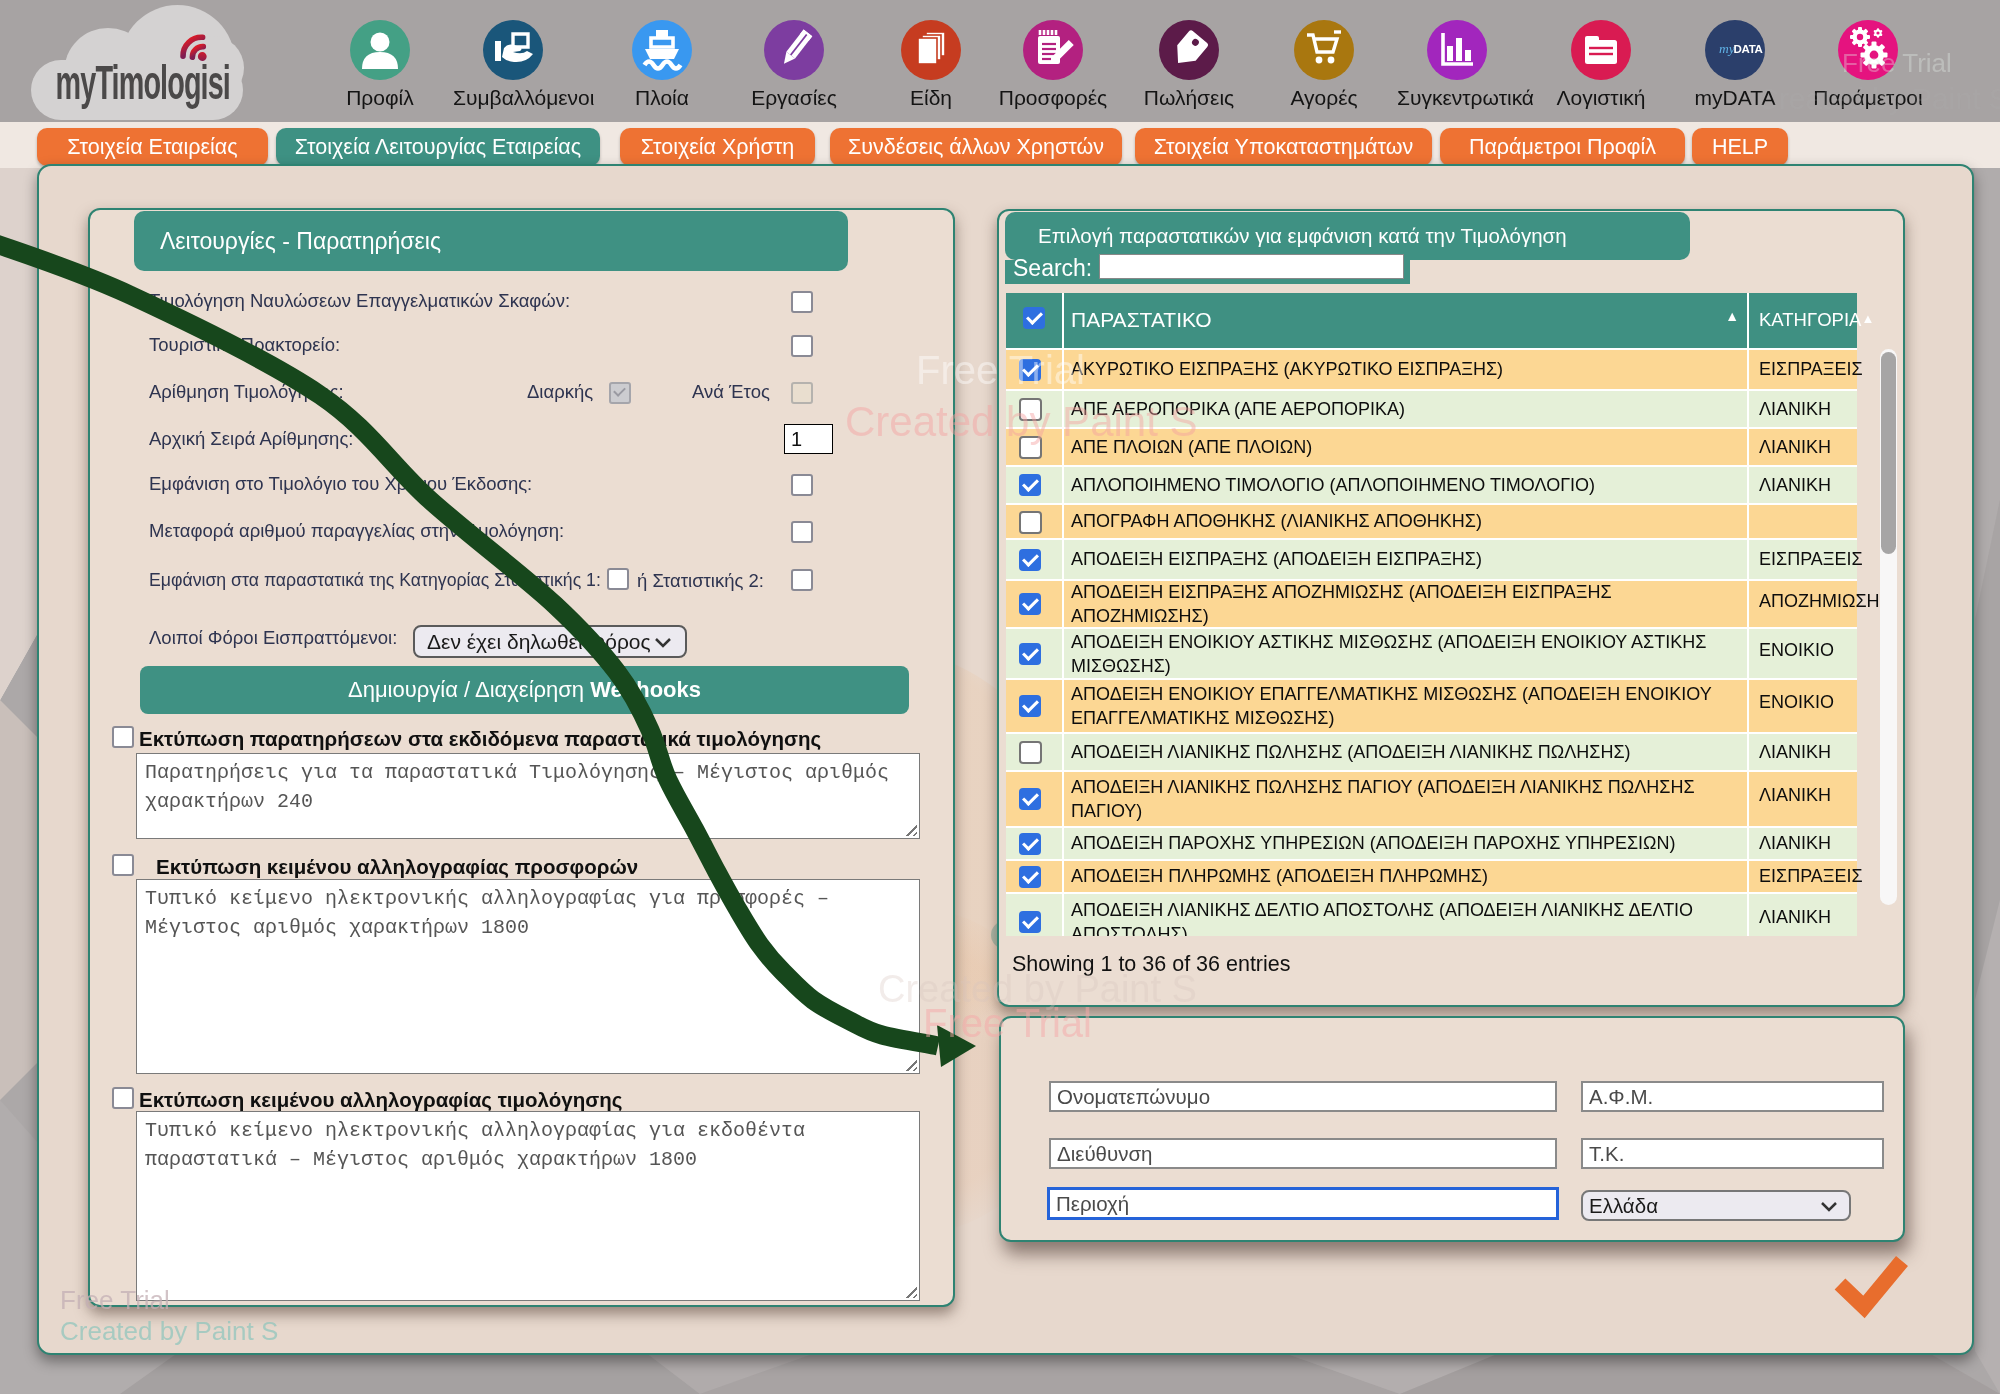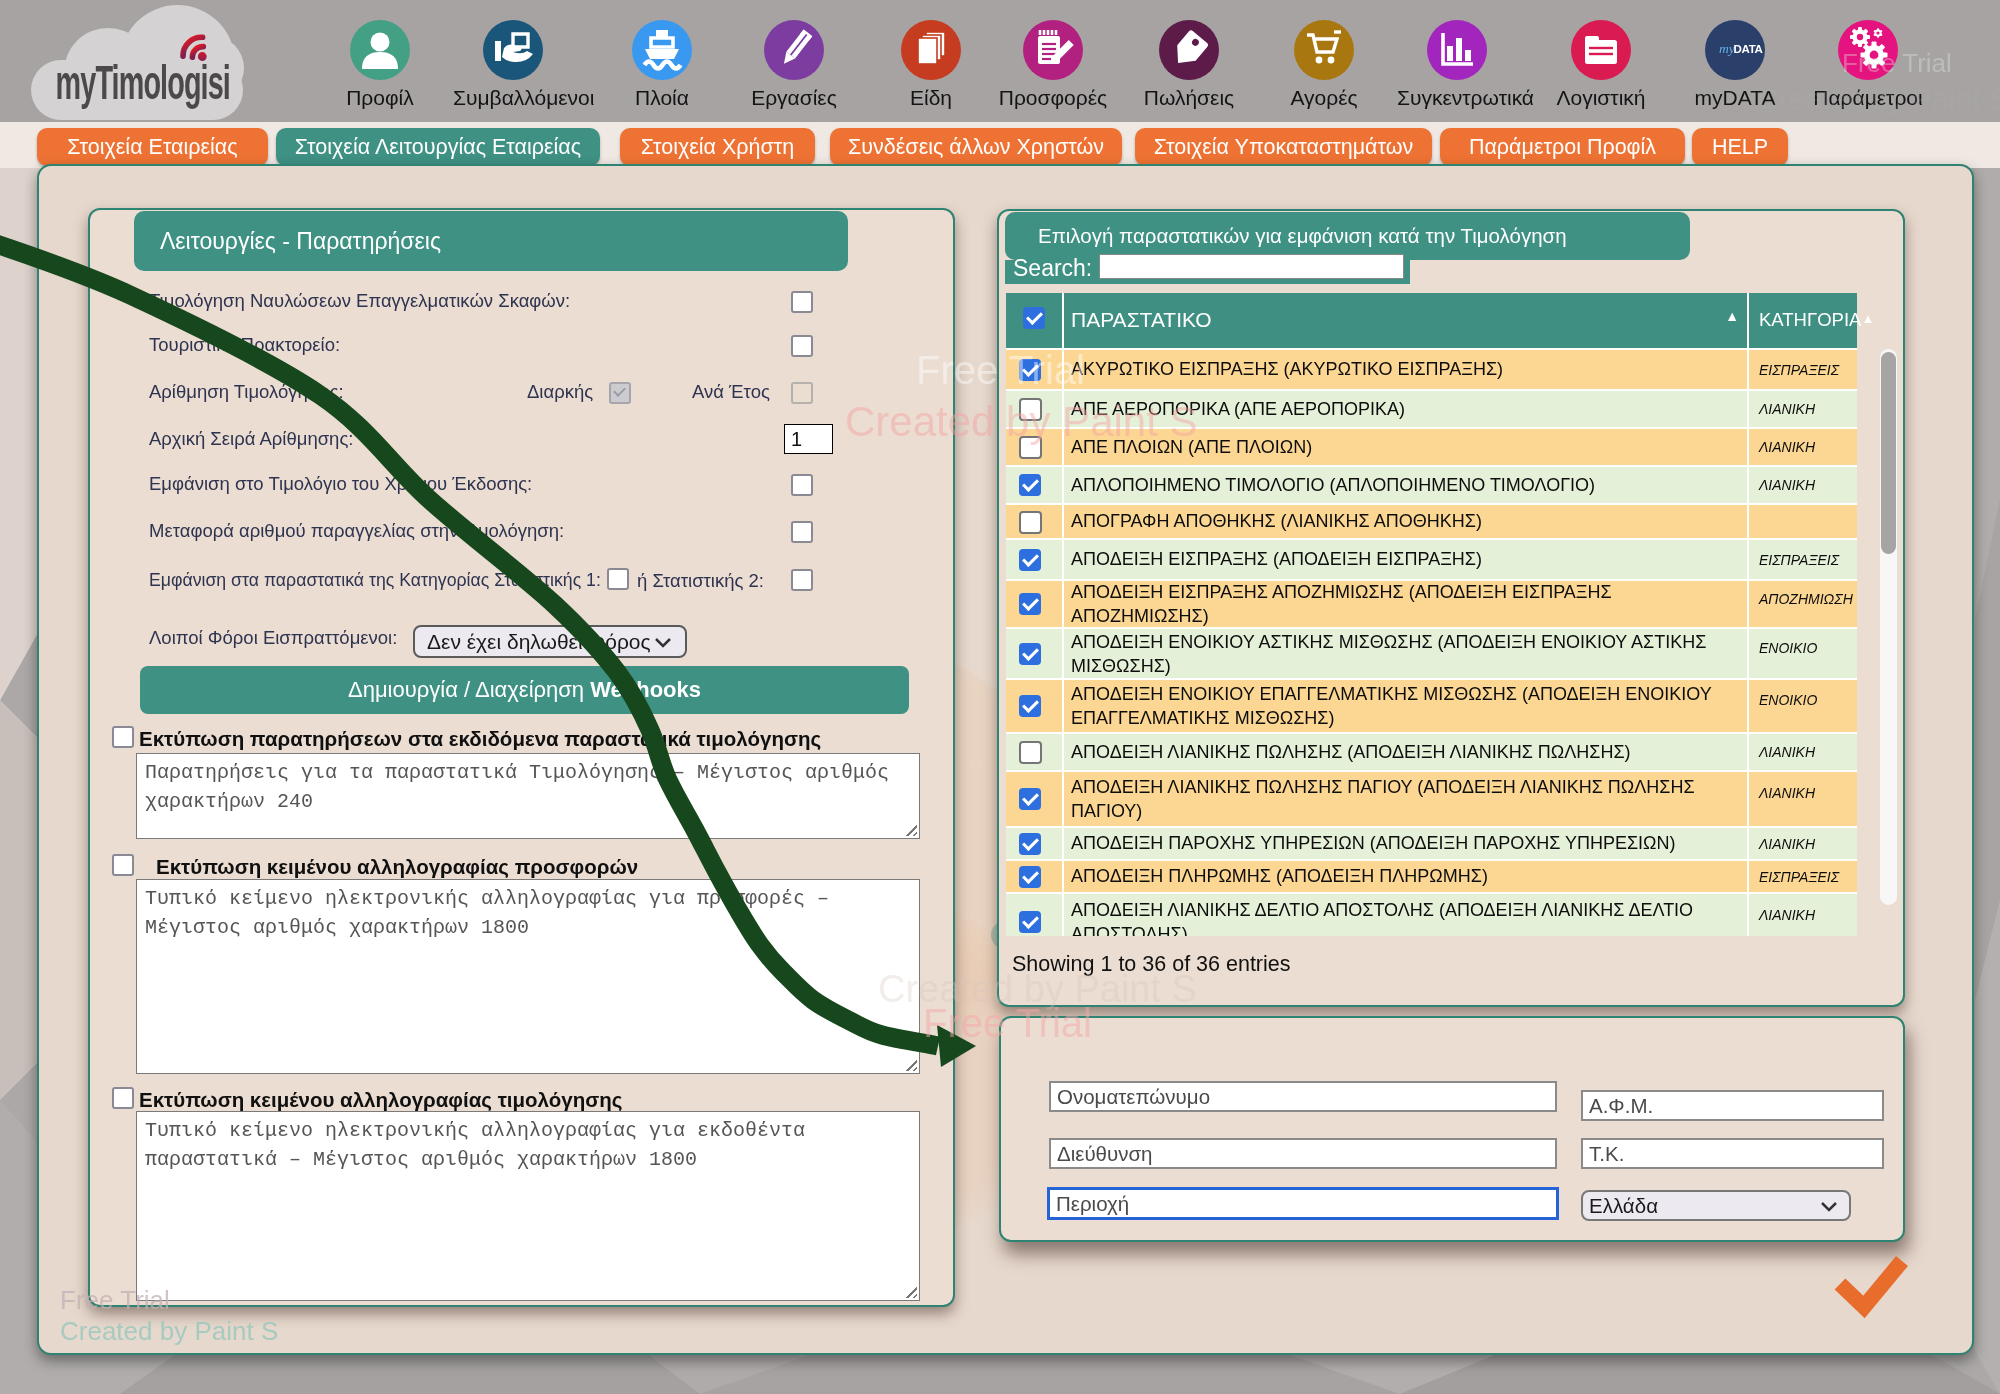--- a/index.html
+++ b/index.html
@@ -33,21 +33,21 @@
 .cb.dis{background:#ccccd0;border-color:#a5a5ab;}
 .cb.dis:after{content:"";position:absolute;left:3px;top:3px;width:9px;height:5px;border-left:2.5px solid #9a9aa2;border-bottom:2.5px solid #9a9aa2;transform:rotate(-45deg);}
 .cb.beige{background:#e9decf;border-color:#b5b2ae;}
 .blabel{position:absolute;font-size:20.5px;font-weight:600;color:#101010;white-space:nowrap;}
 .tarea{position:absolute;background:#fff;border:1px solid #7a7a7a;font-family:"Liberation Mono",monospace;font-size:20px;color:#555;padding:4px 8px;line-height:29px;letter-spacing:0px;}
 .resz{position:absolute;right:2px;bottom:2px;width:14px;height:14px;background:repeating-linear-gradient(135deg,transparent 0 3px,#777 3px 4.5px);clip-path:polygon(100% 0,100% 100%,0 100%);}
 
 .trow{display:flex;border-bottom:2px solid #fff;width:851px;}
 .c1{width:56px;flex:none;border-right:2px solid #fff;position:relative;}
 .c2{width:668px;flex:none;border-right:2px solid #fff;font-size:18px;color:#0d0d0d;padding:0 8px 0 7px;display:flex;align-items:center;}
-.c3{width:125px;flex:none;font-size:14px;color:#0d0d0d;padding:0 0 0 10px;display:flex;align-items:center;white-space:nowrap;font-style:italic;}
+.c3{width:125px;flex:none;font-size:18px;color:#0d0d0d;padding:0 0 0 10px;display:flex;align-items:center;white-space:nowrap;}
 .or{background:#fcd794;}
 .gr{background:#e5f0d8;}
 .cbx{position:absolute;left:13px;top:50%;margin-top:-11px;width:22px;height:22px;border-radius:4px;}
 .cbx.on{background:#2e6fe0;}
 .cbx.off{background:#fff;border:2px solid #757575;width:19px;height:19px;}
 .cbx.on:after{content:"";position:absolute;left:4px;top:5px;width:12px;height:6px;border-left:3px solid #fff;border-bottom:3px solid #fff;transform:rotate(-45deg);}
 
 .ainput{position:absolute;background:#fff;border:2px solid #8a8a8a;font-size:20.5px;color:#4a4a4a;padding:0 0 0 6px;display:flex;align-items:center;}
 
 .wm{position:absolute;white-space:nowrap;pointer-events:none;}
@@ -429,21 +429,21 @@
           <div class="c2" style="line-height:24px">ΑΠΟΔΕΙΞΗ ΛΙΑΝΙΚΗΣ ΔΕΛΤΙΟ ΑΠΟΣΤΟΛΗΣ (ΑΠΟΔΕΙΞΗ ΛΙΑΝΙΚΗΣ ΔΕΛΤΙΟ ΑΠΟΣΤΟΛΗΣ)</div>
           <div class="c3" style="align-items:flex-start;padding-top:13px">ΛΙΑΝΙΚΗ</div>
         </div>
     </div>
     <div style="position:absolute;left:881px;top:138px;width:17px;height:556px;background:#f8f7f7;border-radius:9px"></div>
     <div style="position:absolute;left:882px;top:141px;width:15px;height:202px;background:#a6a5a5;border-radius:8px"></div>
     <div style="position:absolute;left:13px;top:741px;font-size:21.5px;color:#111">Showing 1 to 36 of 36 entries</div>
   </div>
   <div class="panel" id="adminpanel" style="left:999px;top:1016px;width:902px;height:222px;box-shadow:4px 12px 18px rgba(60,40,35,0.55)">
     <div class="ainput" style="left:48px;top:63px;width:498px;height:27px">Ονοματεπώνυμο</div>
-    <div class="ainput" style="left:580px;top:72px;width:293px;height:27px">Α.Φ.Μ.</div>
+    <div class="ainput" style="left:580px;top:63px;width:293px;height:27px">Α.Φ.Μ.</div>
     <div class="ainput" style="left:48px;top:120px;width:498px;height:27px">Διεύθυνση</div>
     <div class="ainput" style="left:580px;top:120px;width:293px;height:27px">Τ.Κ.</div>
     <div class="ainput" style="left:46px;top:169px;width:500px;height:27px;border:3px solid #2563d9">Περιοχή</div>
     <div class="ainput" style="left:580px;top:172px;width:260px;height:27px;background:#eceaf0;border-radius:8px;border-color:#777;color:#1a1a1a">Ελλάδα
       <svg width="16" height="10" style="position:absolute;right:12px;top:10px">
           <path d="M1 1 L8 8 L15 1" fill="none" stroke="#333" stroke-width="2.5"></path>
         </svg>
     </div>
   </div>
   <svg class="abs" width="80" height="70" style="left:1833px;top:1252px">

